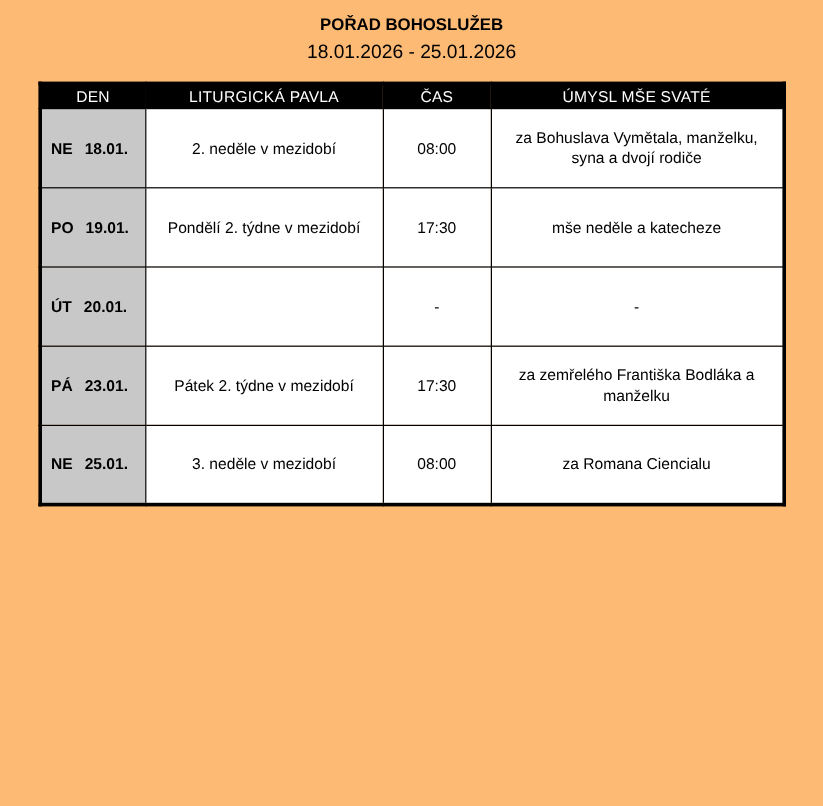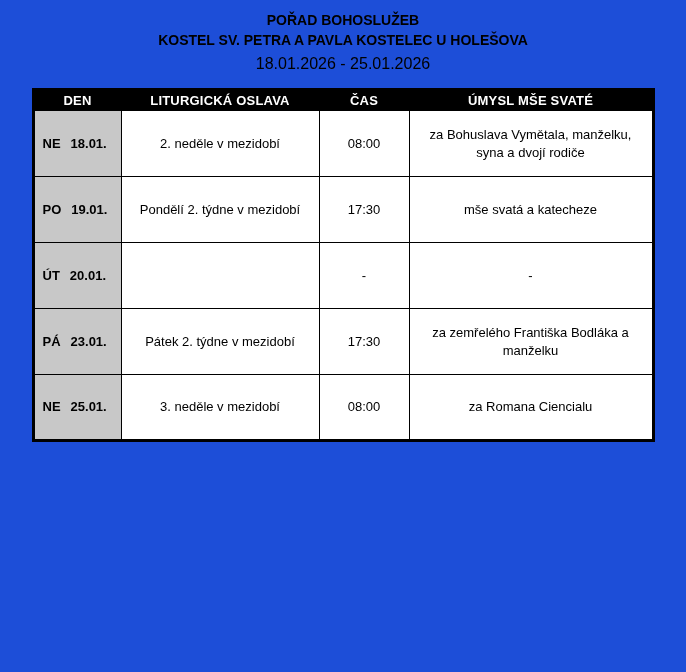--- a/index.html
+++ b/index.html
@@ -6,21 +6,21 @@
   html, body {
     margin: 0;
     padding: 0;
     background: #ffffff;
     font-family: "Liberation Sans", sans-serif;
     color: #000;
   }
   .page {
     width: 686px;
     height: 672px;
-    background: #1d4ed8;
+    background: #fdba74;
     overflow: hidden;
   }
   .title-block {
     text-align: center;
     padding-top: 11px;
   }
   .page-title {
     font-size: 14px;
     font-weight: bold;
     margin: 0;
@@ -51,21 +51,21 @@
   col.c-int   { width: 244px; }
   th, td {
     border: 1px solid var(--border-color, #000);
     font-size: 13px;
     text-align: center;
     vertical-align: middle;
   }
   thead th {
     background: var(--header-bg, #000);
     color: var(--header-fg, #fff);
-    font-weight: bold;
+    font-weight: normal;
     height: 21px;
     padding: 1px 2px;
     letter-spacing: 0.2px;
   }
   tbody td {
     height: 66px;
     padding: 2px 4px;
     background: #fff;
     line-height: 1.35;
   }
@@ -86,52 +86,51 @@
     padding: 2px 8px;
   }
 </style>
 </head>
 <body>
 
 <div class="page">
 
   <div class="title-block">
     <h1 class="page-title">POŘAD BOHOSLUŽEB</h1>
-    <div class="page-subtitle">KOSTEL SV. PETRA A PAVLA KOSTELEC U HOLEŠOVA</div>
     <div class="date-range">18.01.2026 - 25.01.2026</div>
   </div>
 
   <table class="schedule">
     <colgroup>
       <col class="c-day">
       <col class="c-cel">
       <col class="c-time">
       <col class="c-int">
     </colgroup>
     <thead>
       <tr>
         <th>DEN</th>
-        <th>LITURGICKÁ OSLAVA</th>
+        <th>LITURGICKÁ PAVLA</th>
         <th>ČAS</th>
         <th>ÚMYSL MŠE SVATÉ</th>
       </tr>
     </thead>
     <tbody id="schedule-body">
 
     <tr>
           <td class="day-cell"><span class="day-abbrev">NE</span><span class="day-date">18.01.</span></td>
           <td class="celebration-cell">2. neděle v mezidobí</td>
           <td class="time-cell">08:00</td>
           <td class="intention-cell">za Bohuslava Vymětala, manželku, syna a dvojí rodiče</td>
         </tr>
         <tr>
           <td class="day-cell"><span class="day-abbrev">PO</span><span class="day-date">19.01.</span></td>
           <td class="celebration-cell">Pondělí 2. týdne v mezidobí</td>
           <td class="time-cell">17:30</td>
-          <td class="intention-cell">mše svatá a katecheze</td>
+          <td class="intention-cell">mše neděle a katecheze</td>
         </tr>
         <tr>
           <td class="day-cell"><span class="day-abbrev">ÚT</span><span class="day-date">20.01.</span></td>
           <td class="celebration-cell"></td>
           <td class="time-cell">-</td>
           <td class="intention-cell">-</td>
         </tr>
         <tr>
           <td class="day-cell"><span class="day-abbrev">PÁ</span><span class="day-date">23.01.</span></td>
           <td class="celebration-cell">Pátek 2. týdne v mezidobí</td>

